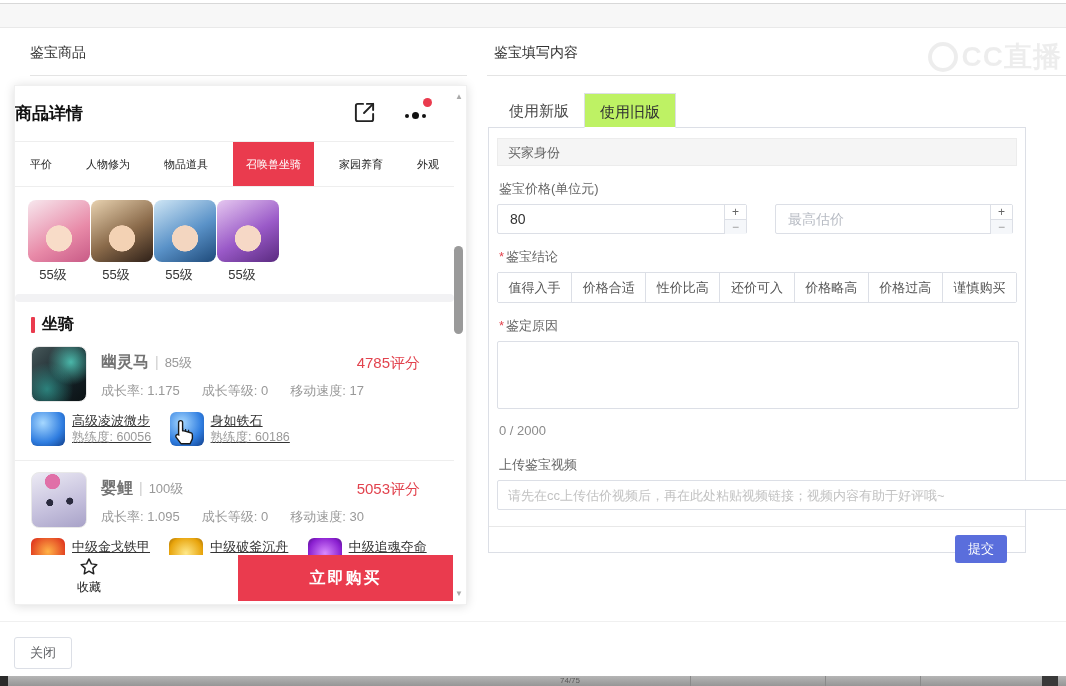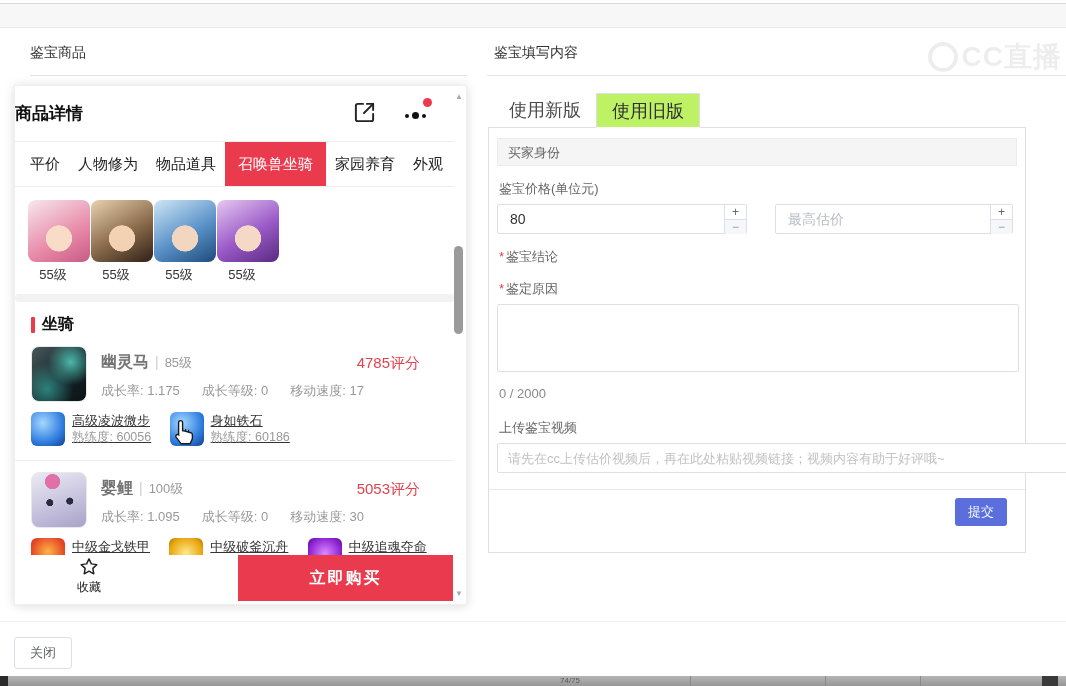--- a/index.html
+++ b/index.html
@@ -31,21 +31,21 @@
   .back { font-size:24px; color:#111; margin-left:22px; line-height:1; cursor:pointer; }
   .m-title { position:absolute; left:0; right:0; text-align:left; font-size:17px; font-weight:bold; color:#111; }
   .share { position:absolute; right:78px; top:15px; }
   .more { position:absolute; right:28px; top:26px; display:flex; align-items:center; gap:3px; }
   .more i { background:#111; border-radius:50%; display:block; }
   .more .d1,.more .d3 { width:4px; height:4px; }
   .more .d2 { width:7px; height:7px; }
   .badge-dot { position:absolute; right:22px; top:12px; width:9px; height:9px; background:#ea3b4e; border-radius:50%; }
 
   .cat-tabs { height:45px; border-bottom:1px solid #eee; display:flex; align-items:stretch; justify-content:space-between; padding:0 6px; }
-  .cat-tab { display:flex; align-items:center; padding:0 9px; font-size:15px; color:#222; white-space:nowrap; cursor:pointer; }
+  .cat-tab { display:flex; align-items:center; padding:0 9px; font-size:11px; color:#222; white-space:nowrap; cursor:pointer; }
   .cat-tab.active { background:#ea3b4e; color:#fff; padding:16px 13px; }
 
   .chars { display:flex; gap:13px; padding:13px 0 0 13px; }
   .char { width:50px; text-align:center; }
   .char .pic { width:62px; height:62px; border-radius:8px; }
   .char .lv { margin-top:4px; font-size:13px; color:#333; }
   .pic.c0 { background:radial-gradient(circle at 50% 62%,#f8dcc8 0 26%,rgba(0,0,0,0) 27%),linear-gradient(150deg,#f7e8ee,#e88aa8 60%,#c85a86); }
   .pic.c1 { background:radial-gradient(circle at 50% 62%,#f3d2b4 0 26%,rgba(0,0,0,0) 27%),linear-gradient(150deg,#e8d2b0,#8a6a4a 55%,#2e2018); }
   .pic.c2 { background:radial-gradient(circle at 50% 62%,#f3d6c0 0 26%,rgba(0,0,0,0) 27%),linear-gradient(150deg,#cfe6f5,#5a92c8 55%,#1e4a7a); }
   .pic.c3 { background:radial-gradient(circle at 50% 62%,#f6d8c6 0 26%,rgba(0,0,0,0) 27%),linear-gradient(150deg,#e6c8f0,#9a5ac8 55%,#5a2a80); }
@@ -91,21 +91,21 @@
   .scrollbar { position:absolute; top:0; right:0; width:14px; height:518px; z-index:9; }
   .sb-arrow { position:absolute; left:0; width:14px; font-size:8px; color:#a9a9a9; text-align:center; cursor:pointer; }
   .sb-up { top:6px; } .sb-down { bottom:6px; }
   .sb-thumb { position:absolute; left:2px; top:160px; width:9px; height:88px; background:#9a9a9a; border-radius:5px; cursor:pointer; }
 
   
   .cursor { position:absolute; left:172px; top:418px; z-index:60; pointer-events:none; }
 
   
   .form-tabs { position:absolute; left:494px; top:93px; display:flex; z-index:3; }
-  .form-tab { padding:0 15px; height:35px; line-height:35px; font-size:18px; color:#4a4a4a; cursor:pointer; }
+  .form-tab { padding:0 15px; height:35px; line-height:35px; font-size:15px; color:#4a4a4a; cursor:pointer; }
   .form-tab.active { background:#bef264; border:1px solid #dcdfe6; border-bottom:1px solid #fff; color:#303133; }
 
   .form-box { position:absolute; left:488px; top:127px; width:538px; height:426px; border:1px solid #dcdfe6; background:#fff; padding:10px 8px; }
   .buyer-bar { height:28px; line-height:28px; background:#f5f5f5; border:1px solid #ececec; font-size:13px; color:#666; padding-left:10px; }
   .f-label { margin:14px 0 0 2px; font-size:13px; color:#666; }
   .f-label .req { color:#e2434e; margin-right:2px; }
 
   .price-row { display:flex; margin-top:6px; gap:28px; }
   .num-group { position:relative; height:30px; }
   .num-group.g1 { width:250px; } .num-group.g2 { width:238px; }
@@ -331,20 +331,29 @@
     <div class="num-group g2">
       <input placeholder="最高估价" style="">
       <div class="spin">
         <span class="inc">+</span>
         <span class="dec">−</span>
       </div>
     </div>
   </div>
 
   <div class="f-label"><span class="req">*</span><span>鉴宝结论</span></div>
+  <div class="concl-group">
+    <div class="concl-btn">值得入手</div>
+    <div class="concl-btn">价格合适</div>
+    <div class="concl-btn">性价比高</div>
+    <div class="concl-btn">还价可入</div>
+    <div class="concl-btn">价格略高</div>
+    <div class="concl-btn">价格过高</div>
+    <div class="concl-btn">谨慎购买</div>
+  </div>
 
   <div class="f-label"><span class="req">*</span><span>鉴定原因</span></div>
   <textarea class="reason-area" style=""></textarea>
   <div class="counter">0 / 2000</div>
 
   <div class="f-label" style="margin-top:18px;">上传鉴宝视频</div>
   <input class="video-input" placeholder="请先在cc上传估价视频后，再在此处粘贴视频链接；视频内容有助于好评哦~" style="">
 
   <div class="form-footer-divider"></div>
   <div class="submit-row">

